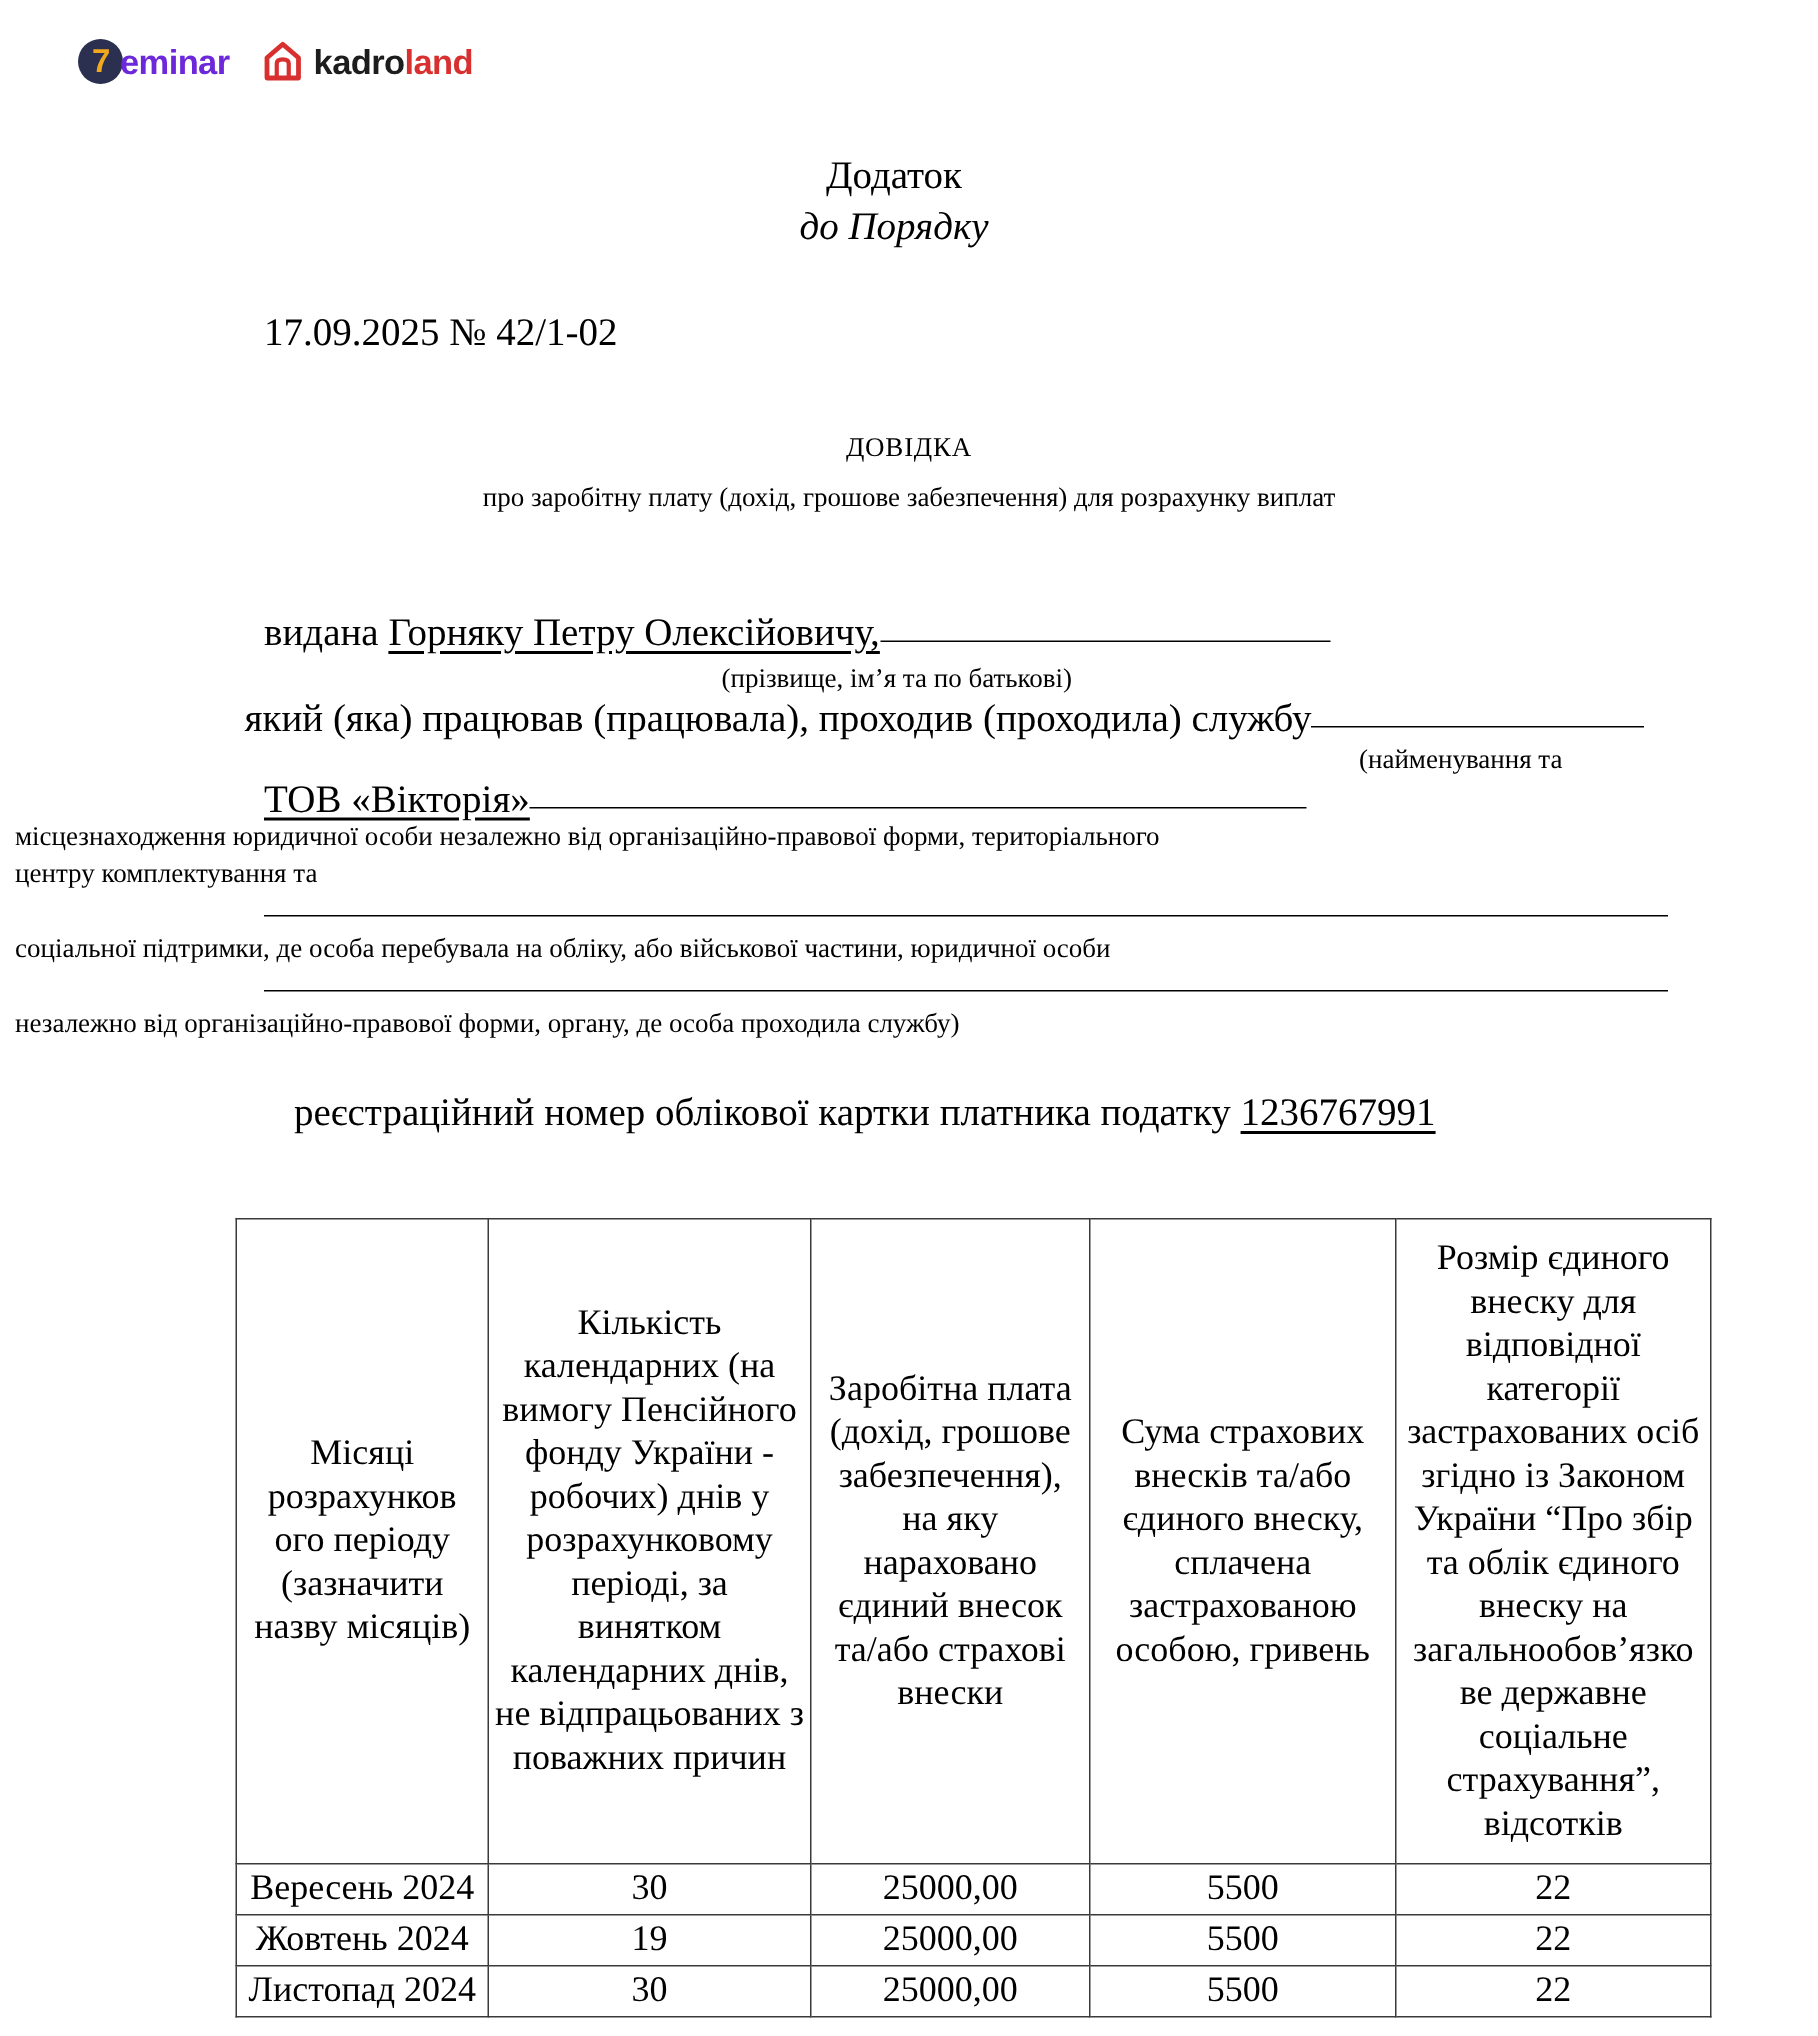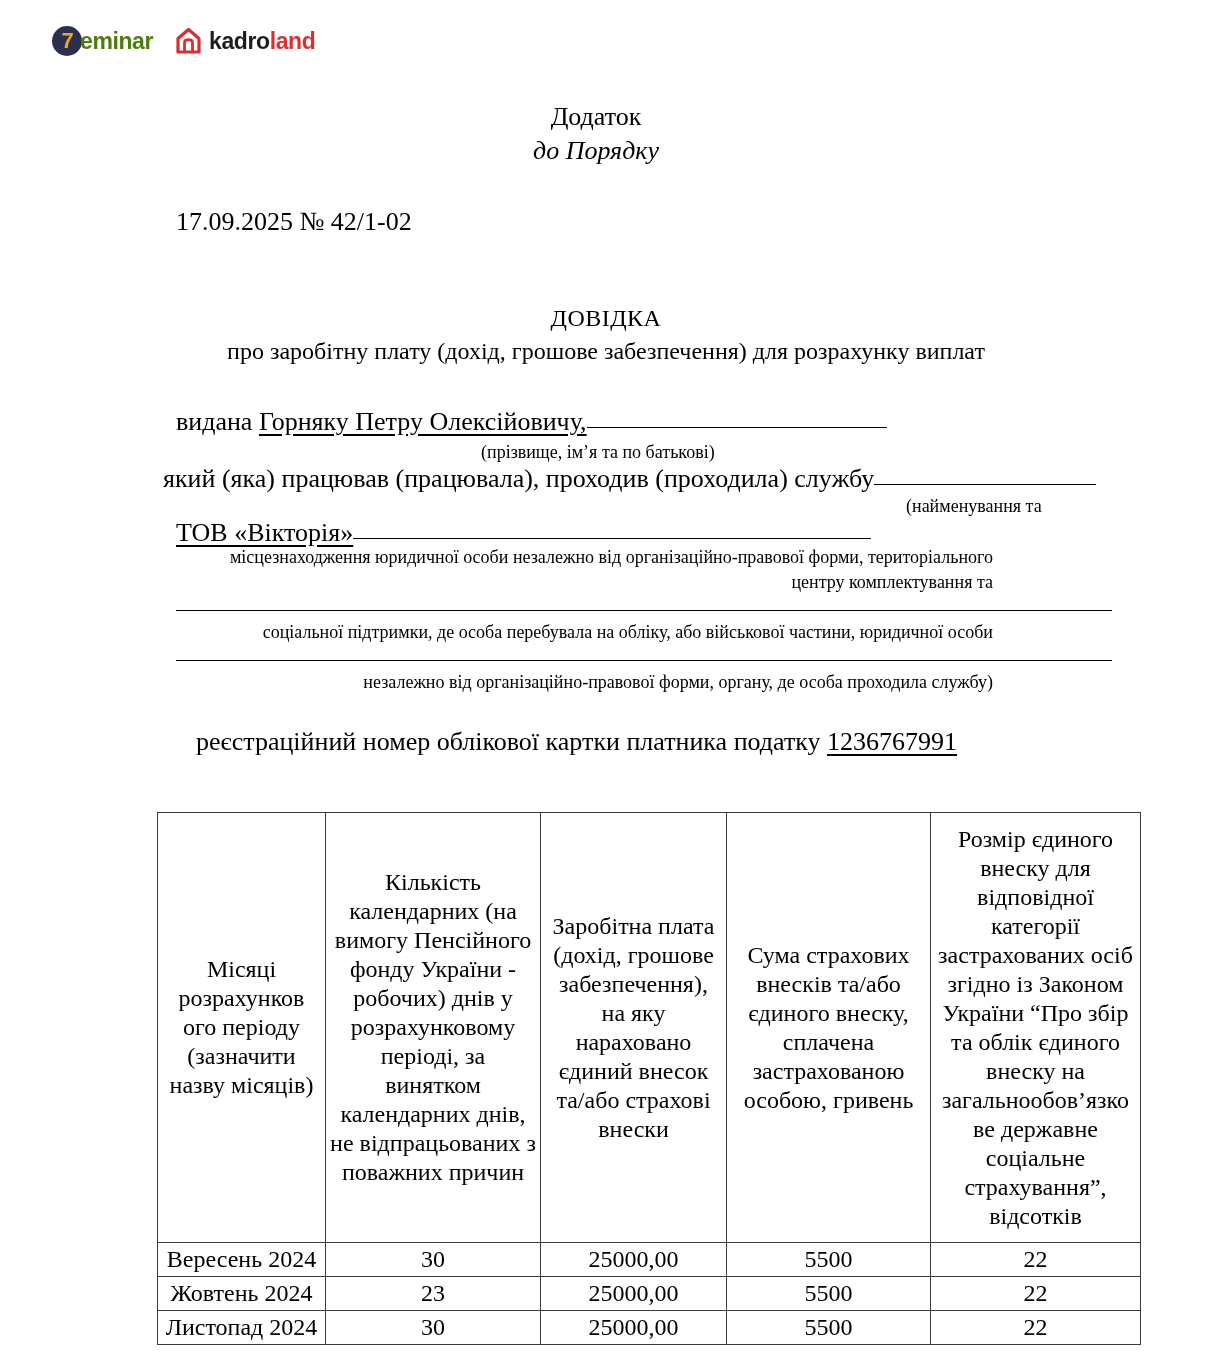--- a/index.html
+++ b/index.html
@@ -43,21 +43,21 @@
     font-size: 22px;
     line-height: 30px;
     text-align: center;
     letter-spacing: -1px;
     flex: none;
   }
   .seminar-word {
     font-family: "Liberation Sans", sans-serif;
     font-weight: bold;
     font-size: 23px;
-    color: #4d7c0f;
+    color: #6d28d9;
     margin-left: -2px;
     letter-spacing: -0.4px;
   }
   .logo-kadroland {
     display: flex;
     align-items: center;
     gap: 7px;
   }
   .kadro-mark {
     position: relative;
@@ -105,23 +105,22 @@
     line-height: 32px;
     white-space: nowrap;
   }
 
   .title-block {
     position: absolute;
     top: 282px;
     left: 0;
     width: 1212px;
     text-align: center;
-    font-size: 24px;
+    font-size: 18px;
     line-height: 33px;
-    margin-top: 20px;
   }
   .title-block .main { display: block; letter-spacing: 0.5px; }
   .title-block .sub  { display: block; }
 
   
   .field-row {
     position: absolute;
     font-size: 26px;
     line-height: 32px;
     white-space: nowrap;
@@ -137,22 +136,22 @@
   }
   .caption {
     position: absolute;
     font-size: 18px;
     line-height: 23px;
     white-space: nowrap;
   }
   .caption-c {
     position: absolute;
     width: 993px;
-    left: 0;
-    text-align: right;
+    left: 10px;
+    text-align: left;
     font-size: 18px;
     line-height: 23px;
   }
   .hr-full {
     position: absolute;
     border-bottom: 1.6px solid #000;
   }
 
   .regnum {
     position: absolute;
@@ -279,21 +278,21 @@
     <tbody>
       <tr>
         <td>Вересень 2024</td>
         <td>30</td>
         <td>25000,00</td>
         <td>5500</td>
         <td>22</td>
       </tr>
       <tr>
         <td>Жовтень 2024</td>
-        <td>23</td>
+        <td>19</td>
         <td>25000,00</td>
         <td>5500</td>
         <td>22</td>
       </tr>
       <tr>
         <td>Листопад 2024</td>
         <td>30</td>
         <td>25000,00</td>
         <td>5500</td>
         <td>22</td>

